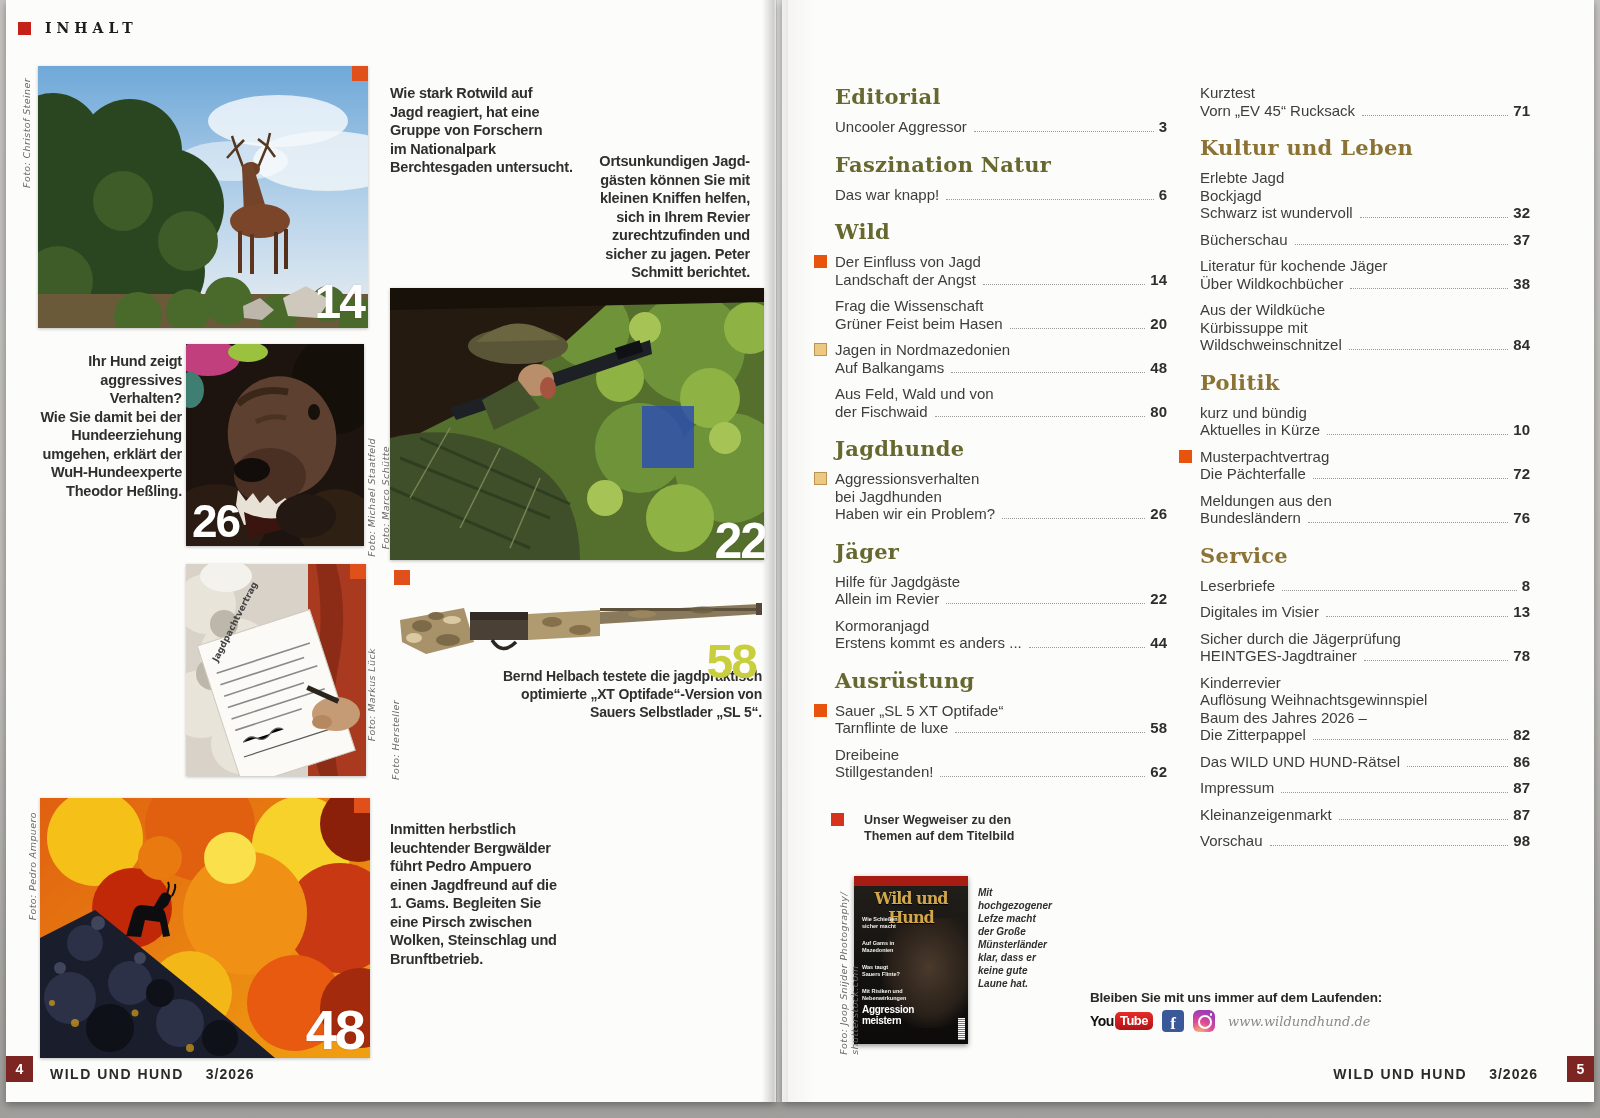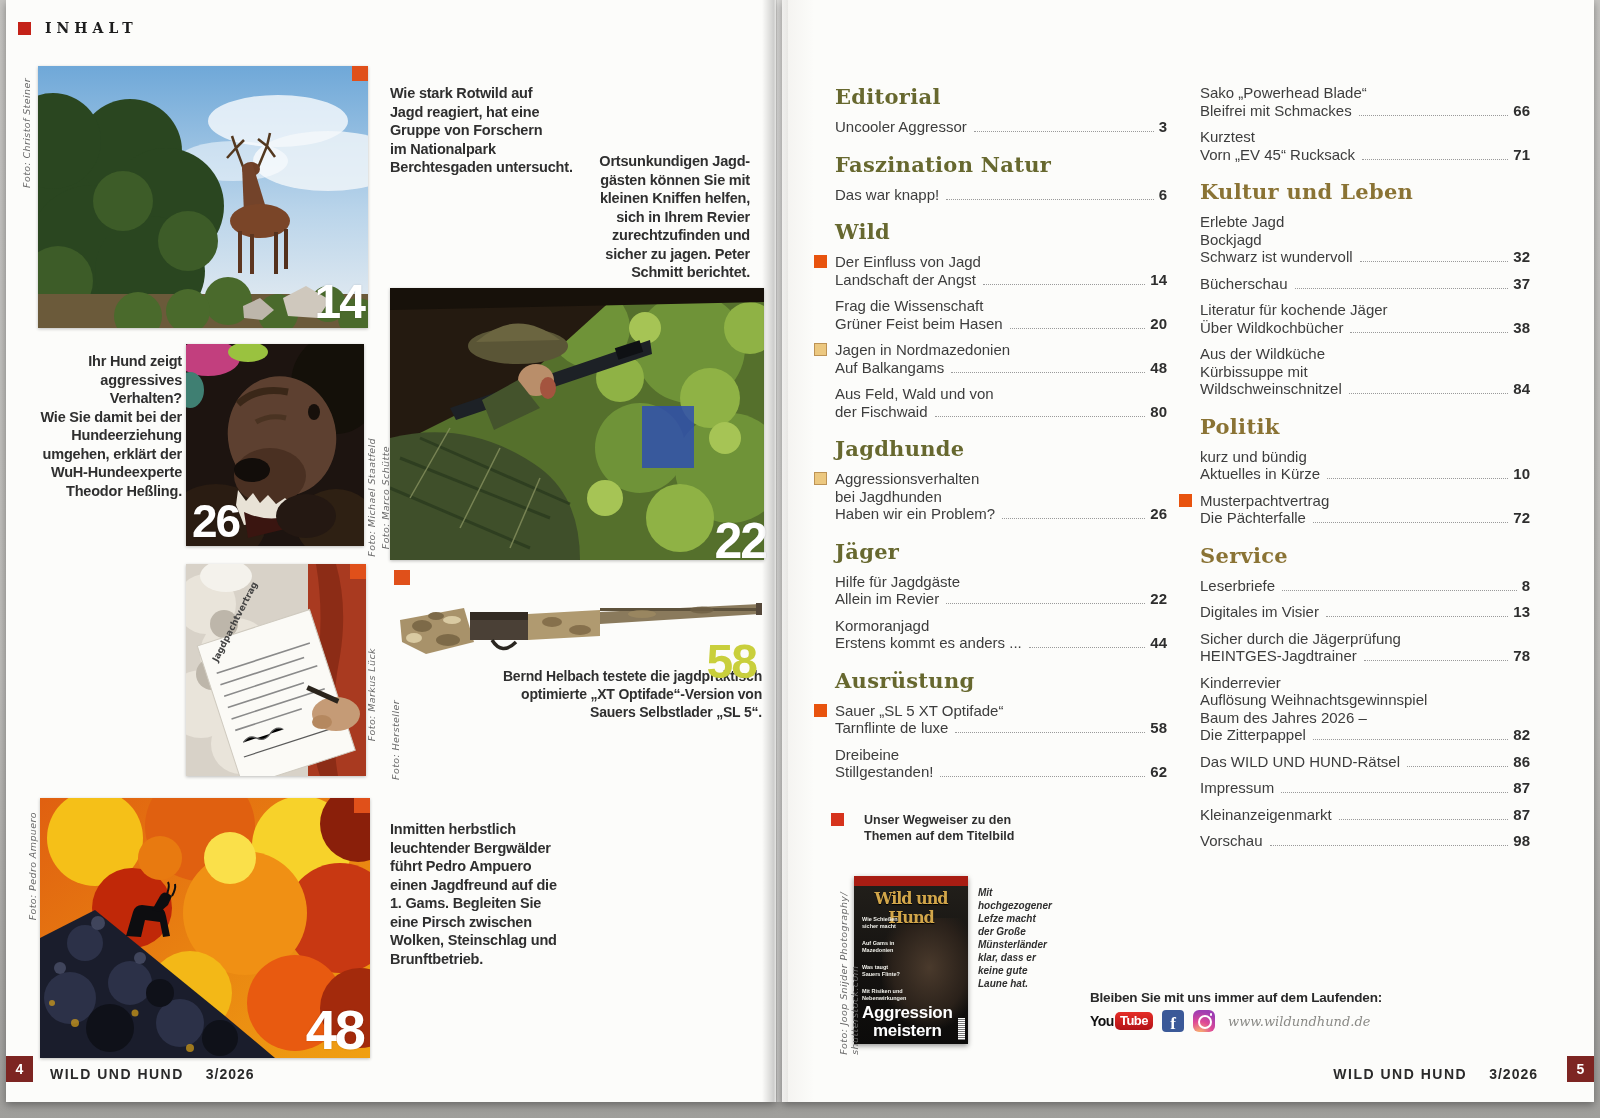--- a/index.html
+++ b/index.html
@@ -54,21 +54,21 @@
   
   .cover{position:absolute;width:114px;height:168px;background:linear-gradient(180deg,#23201b 0%,#141210 55%,#0c0b0a 100%);
        box-shadow:0 2px 5px rgba(0,0,0,.4);overflow:hidden;}
   .cover .dogface{position:absolute;left:28px;top:42px;width:86px;height:110px;
        background:radial-gradient(ellipse at 55% 45%,#4a3a2c 0%,#2a211a 55%,transparent 75%);}
   .cover .topstrip{position:absolute;left:0;top:0;width:100%;height:10px;background:#a81d13;}
   .cover .logo{position:absolute;left:0;top:13px;width:100%;text-align:center;
        font-family:"DejaVu Serif","Liberation Serif",serif;font-weight:bold;font-size:16px;letter-spacing:-1px;color:#d2a64a;
        text-shadow:0 1px 1px #000;}
   .cover .cl{position:absolute;font-weight:bold;font-size:5.5px;line-height:1.25;color:#f2f2ec;white-space:pre-line;}
-  .cover .headline{position:absolute;left:8px;bottom:4px;font-weight:bold;font-size:17px;line-height:1.05;color:#fff;white-space:pre-line;letter-spacing:-.3px;text-align:center;}
+  .cover .headline{position:absolute;left:8px;bottom:18px;font-weight:bold;font-size:10px;line-height:1.05;color:#fff;white-space:pre-line;letter-spacing:-.3px;}
   .cover .barcode{position:absolute;right:3px;bottom:4px;width:7px;height:22px;background:repeating-linear-gradient(180deg,#fff 0 1px,#777 1px 2px);}
   .cover-cap{position:absolute;font-weight:bold;font-size:10px;line-height:1.3;white-space:pre-line;color:#2f2f2f;font-style:italic;}
 
   
   .social-lead{position:absolute;font-weight:bold;font-size:13.5px;color:#2a2a2a;letter-spacing:-.2px;}
   .social-row{position:absolute;display:flex;align-items:center;gap:9px;}
   .yt{display:flex;align-items:center;}
   .yt-you{font-weight:bold;font-size:14px;color:#111;letter-spacing:-.5px;}
   .yt-tube{background:linear-gradient(180deg,#e52d27,#b31217);color:#fff;font-weight:bold;font-size:13px;
        padding:1px 5px 2px 5px;border-radius:5px;margin-left:1px;letter-spacing:-.5px;}
@@ -473,28 +473,20 @@
         <div class="toc-line">Dreibeine</div>
         <div class="toc-lastrow">
           <span>Stillgestanden!</span>
           <span class="leader"></span>
           <span class="toc-page">62</span>
         </div>
       </div>
     </div>
   <div class="toc-col" style="left:418px;width:330px;">
       <div class="toc-entry">
-        <div class="toc-line">Sako „Powerhead Blade“</div>
-        <div class="toc-lastrow">
-          <span>Bleifrei mit Schmackes</span>
-          <span class="leader"></span>
-          <span class="toc-page">66</span>
-        </div>
-      </div>
-      <div class="toc-entry">
         <div class="toc-line">Kurztest</div>
         <div class="toc-lastrow">
           <span>Vorn „EV 45“ Rucksack</span>
           <span class="leader"></span>
           <span class="toc-page">71</span>
         </div>
       </div>
       <div class="toc-heading" style="color: rgb(138, 115, 52);">Kultur und Leben</div>
       <div class="toc-entry">
         <div class="toc-line">Erlebte Jagd</div>
@@ -538,20 +530,28 @@
           <span class="toc-page">10</span>
         </div>
       </div>
       <div class="toc-entry">
         <span class="toc-marker orange"></span>
         <div class="toc-line">Musterpachtvertrag</div>
         <div class="toc-lastrow">
           <span>Die Pächterfalle</span>
           <span class="leader"></span>
           <span class="toc-page">72</span>
+        </div>
+      </div>
+      <div class="toc-entry">
+        <div class="toc-line">Meldungen aus den</div>
+        <div class="toc-lastrow">
+          <span>Bundesländern</span>
+          <span class="leader"></span>
+          <span class="toc-page">76</span>
         </div>
       </div>
       <div class="toc-heading" style="color: rgb(138, 115, 52);">Service</div>
       <div class="toc-entry">
         <div class="toc-lastrow">
           <span>Leserbriefe</span>
           <span class="leader"></span>
           <span class="toc-page">8</span>
         </div>
       </div>

